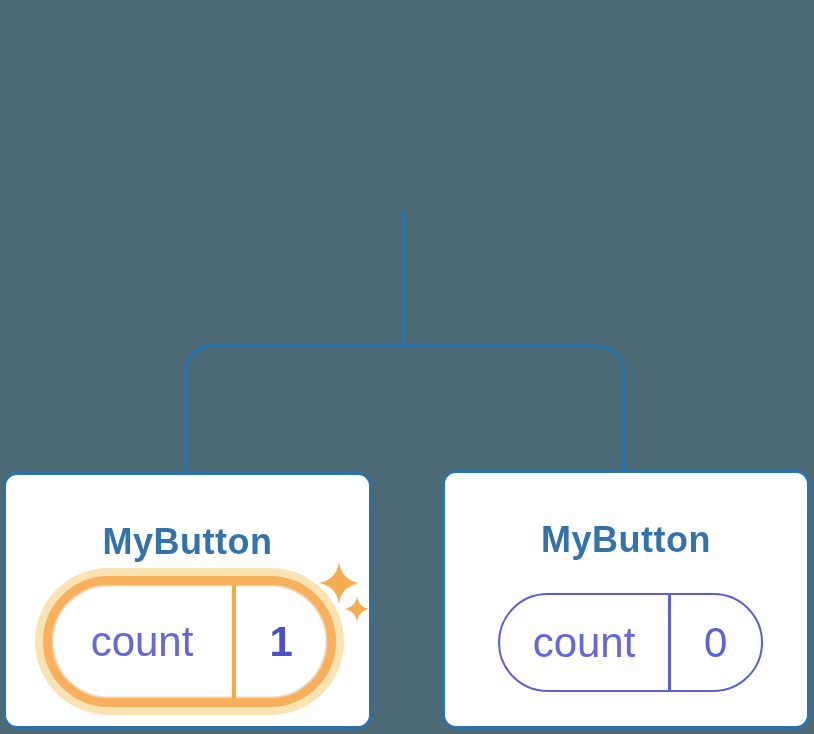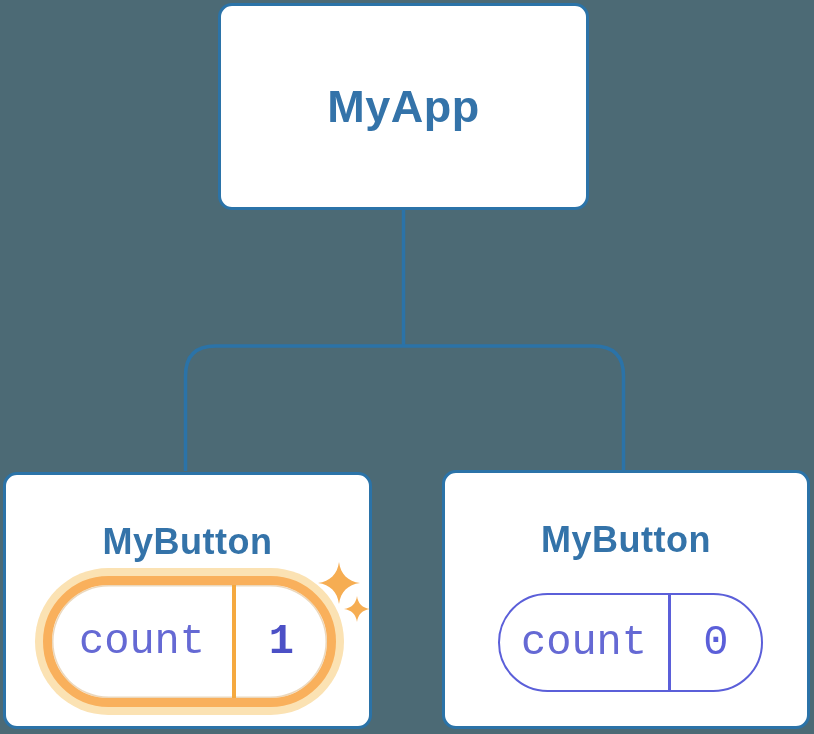--- a/index.html
+++ b/index.html
@@ -88,21 +88,20 @@
     left: 53px;
     top: 120px;
     width: 265px;
     height: 99px;
     border: 2.5px solid #5B5FD9;
   }
   .pill-seg {
     display: flex;
     align-items: center;
     justify-content: center;
-    font-family: Liberation Mono, monospace;
   }
   #pill-left .seg-key { width: 180px; }
   #pill-left .seg-value { flex: 1; }
   #pill-right .seg-key { width: 168px; }
   #pill-right .seg-value { flex: 1; }
   .divider-orange {
     width: 3.5px;
     background: #F5A93F;
   }
   .divider-purple {
@@ -134,23 +133,20 @@
 </head>
 <body>
 
 <div id="canvas">
 
   <svg id="connector-svg" viewBox="0 0 814 734" xmlns="http://www.w3.org/2000/svg">
     <path d="M403.5 209 L403.5 347" fill="none" stroke="#2B73A8" stroke-width="3.5"></path>
     <path d="M185.5 471 L185.5 376 Q185.5 346 215.5 346 L593.5 346 Q623.5 346 623.5 376 L623.5 471" fill="none" stroke="#2B73A8" stroke-width="3.5"></path>
   </svg>
 
-  <div class="card" id="card-root">
-    <span class="root-label">MyApp</span>
-  </div>
 
   <div class="card" id="card-left">
     <div class="node-title">MyButton</div>
 
     <div class="pill" id="pill-left">
       <div class="pill-seg seg-key">
         <span class="key-text">count</span>
       </div>
       <div class="divider-orange"></div>
       <div class="pill-seg seg-value">

